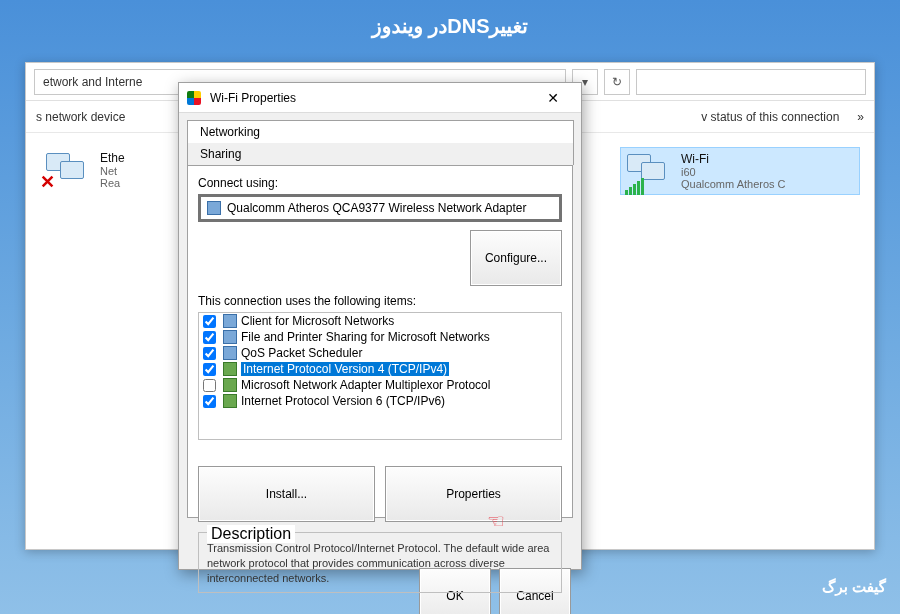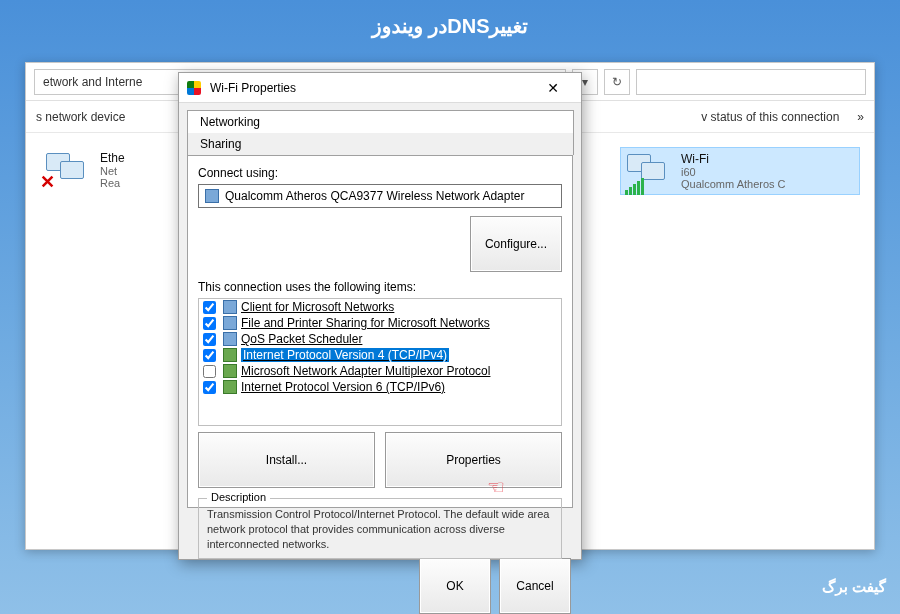--- a/index.html
+++ b/index.html
@@ -110,21 +110,21 @@
   .bars span:nth-child(1){height:5px}
   .bars span:nth-child(2){height:8px}
   .bars span:nth-child(3){height:11px}
   .bars span:nth-child(4){height:14px}
   .bars span:nth-child(5){height:17px}
   .adapter-label strong { font-weight:400; color:#111; display:block; }
   .adapter-label .sub { color:#666; font-size:11px; }
   .dialog {
     position: absolute;
     left: 178px;
-    top: 72px;
+    top: 82px;
     width: 404px;
     height: 488px;
     background: #f0f0f0;
     border: 1px solid #a0a0a0;
     box-shadow: 2px 4px 14px rgba(0,0,0,0.35);
     font-size: 12px;
   }
   .dlg-title {
     display: flex;
     align-items: center;
@@ -152,21 +152,21 @@
   .tab.active { background:#fff; position:relative; top:1px; }
   .tabpanel {
     border: 1px solid #a0a0a0;
     margin: 0 8px 8px;
     background: #fff;
     padding: 10px 10px 8px;
     height: 353px;
     position: relative;
   }
   .adapter-field {
-    border: 1px solid #737373;
+    border: 3px solid #737373;
     background: #fff;
     padding: 4px 6px;
     margin: 4px 0 8px;
     display: flex;
     align-items: center;
     gap: 6px;
   }
   .configure-row { text-align: right; }
   .win-btn {
     border: 1px solid #999;
@@ -177,53 +177,52 @@
   }
   .win-btn:disabled { color:#999; }
   .items-list {
     border: 1px solid #bfbfbf;
     background: #fff;
     height: 128px;
     margin: 4px 0 6px;
     overflow-x: auto;
     overflow-y: hidden;
     position: relative;
-    text-decoration: underline;
   }
   .items-inner { min-width: 420px; }
   .item {
     display: flex;
     align-items: center;
     gap: 4px;
     padding: 1px 4px;
     white-space: nowrap;
   }
   .item input { margin-right: 3px; }
   .proto-icon {
     width: 14px; height: 14px;
     display:inline-block;
     background:#6aa84f;
     border:1px solid #3a7a2a;
   }
   .proto-icon.blue { background:#7aa8d8; border-color:#3a6fa8; }
   .item.selected .txt { background:#0078d7; color:#fff; padding:0 2px; }
   .btn-row { display:flex; gap:10px; justify-content:space-between; margin-top:2px; }
-  .btn-row .win-btn { flex:1; }
+  .btn-row .win-btn { flex:1;margin-top:20px; }
   .group {
     border: 1px solid #bfbfbf;
     margin-top: 10px;
     padding: 8px 8px 6px;
     position: relative;
   }
   .group .legend {
     position: absolute;
     top: -8px; left: 8px;
     background: #fff;
     padding: 0 4px;
-    font-size: 11px;
+    font-size: 16px;
   }
   .group .desc {
     font-size: 11px;
     color: #333;
     line-height: 1.35;
   }
   .dlg-buttons {
     display:flex;
     justify-content: flex-end;
     gap: 8px;

